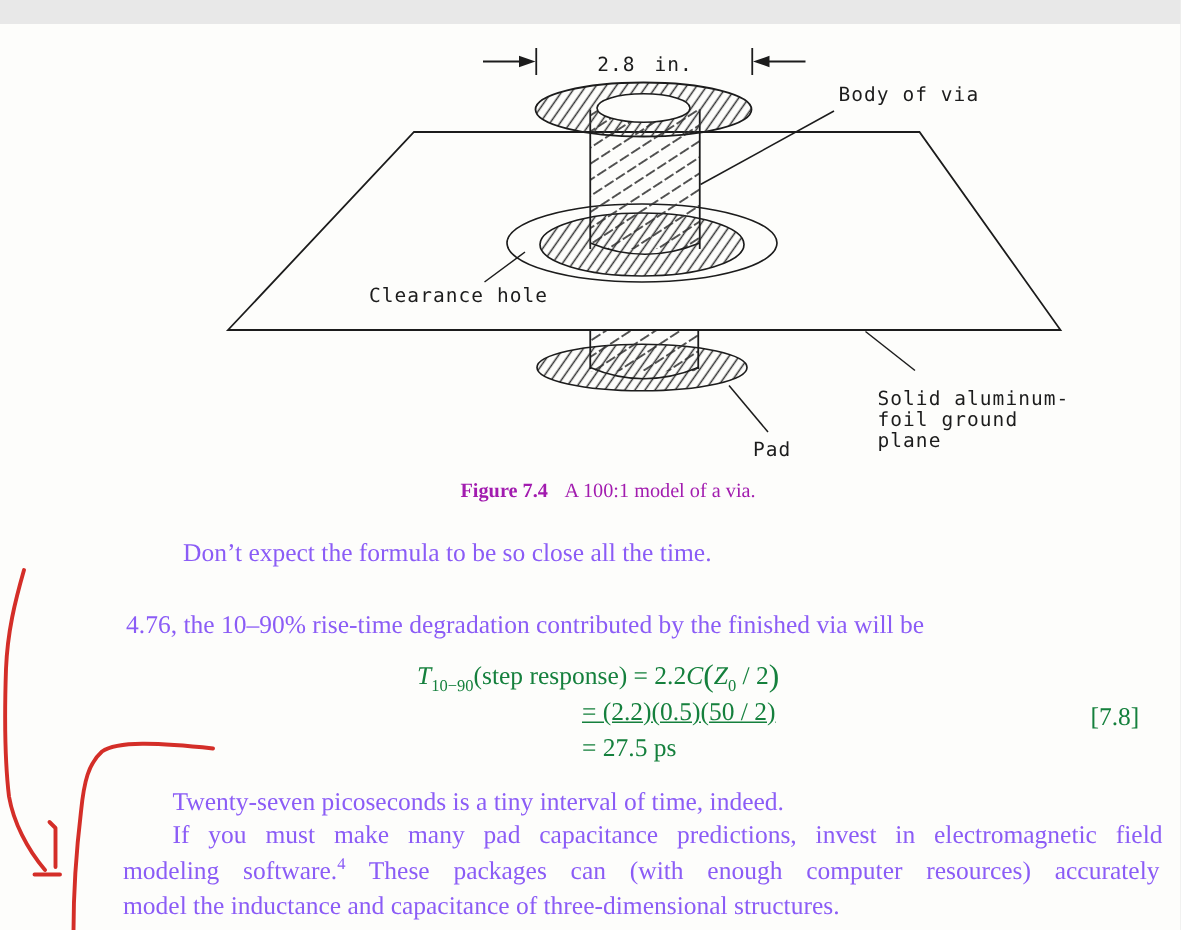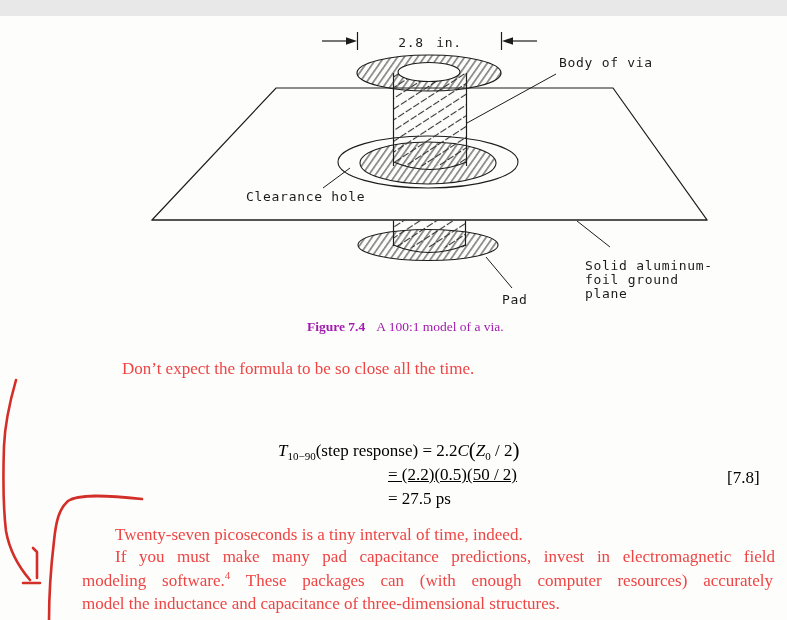--- a/index.html
+++ b/index.html
@@ -3,25 +3,25 @@
 <meta charset="utf-8">
 <style>
   html,body{margin:0;padding:0;background:#e8e8e8;}
   .page{
     position:relative;width:787px;height:620px;margin:16px auto;
     background:#fdfdfb;overflow:hidden;
     font-family:"Liberation Serif", serif;color:#111;
   }
   svg{position:absolute;left:0;top:0;}
   .abs{position:absolute;white-space:nowrap;}
-  .bodyline{font-size:17px;line-height:20px;color:#ef4444;}
+  .bodyline{font-size:17px;line-height:20px;color:#8b5cf6;}
   .just{white-space:normal;text-align:justify;text-align-last:justify;overflow:hidden;height:22px;}
   .caption{font-size:13.5px;color:#a21caf;}
   .caption b{margin-right:11px;}
-  .eq{font-size:17px;color:#000000;}
+  .eq{font-size:17px;color:#15803d;}
   .eq i{font-family:"Liberation Serif",serif;}
   sub.small{font-size:11px;line-height:0;}
   sup.fnote{font-size:11px;line-height:0;}
   .bigp{font-size:21px;vertical-align:-1px;}
   .dlabel{font-family:"DejaVu Sans Mono", monospace;font-size:13px;letter-spacing:0.7px;fill:#1c1c1c;}
 </style>
 </head>
 <body>
 
 <div class="page">
@@ -87,20 +87,21 @@
     <text class="dlabel" x="585" y="254">Solid aluminum-</text>
     <text class="dlabel" x="585" y="268">foil ground</text>
     <text class="dlabel" x="585" y="282">plane</text>
   </svg>
 
   <div class="abs caption" style="left:307px;top:303px;">
     <b>Figure 7.4</b><span>A 100:1 model of a via.</span>
   </div>
 
   <div class="abs bodyline" style="left:122px;top:343px;">Don’t expect the formula to be so close all the time.</div>
+  <div class="abs bodyline" style="left:84px;top:391px;">4.76, the 10–90% rise-time degradation contributed by the finished via will be</div>
 
   <div class="abs eq" style="left:278px;top:422px;">
     <i>T</i><sub class="small">10−90</sub><span>(step response) </span><span>= 2.2</span><i>C</i><span class="bigp">(</span><i>Z</i><sub class="small">0</sub><span> / 2</span><span class="bigp">)</span>
   </div>
   <div class="abs eq" style="left:388px;top:449px;text-decoration:underline;">= (2.2)(0.5)(50 / 2)</div>
   <div class="abs eq" style="left:388px;top:473px;">= 27.5 ps</div>
   <div class="abs eq" style="left:727px;top:452px;">[7.8]</div>
 
   <div class="abs bodyline" style="left:115px;top:509px;">Twenty-seven picoseconds is a tiny interval of time, indeed.</div>
   <div class="abs bodyline just" style="left:115px;top:531px;width:660px;">If you must make many pad capacitance predictions, invest in electromagnetic field</div>

